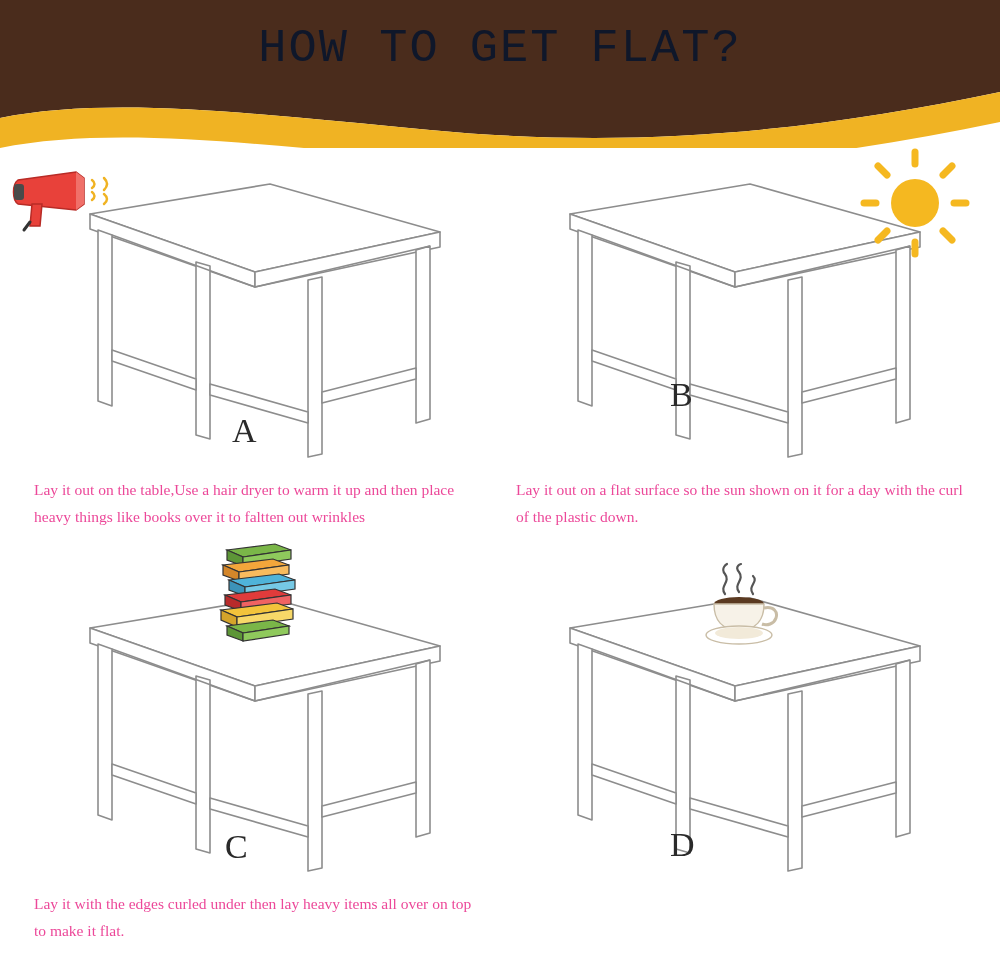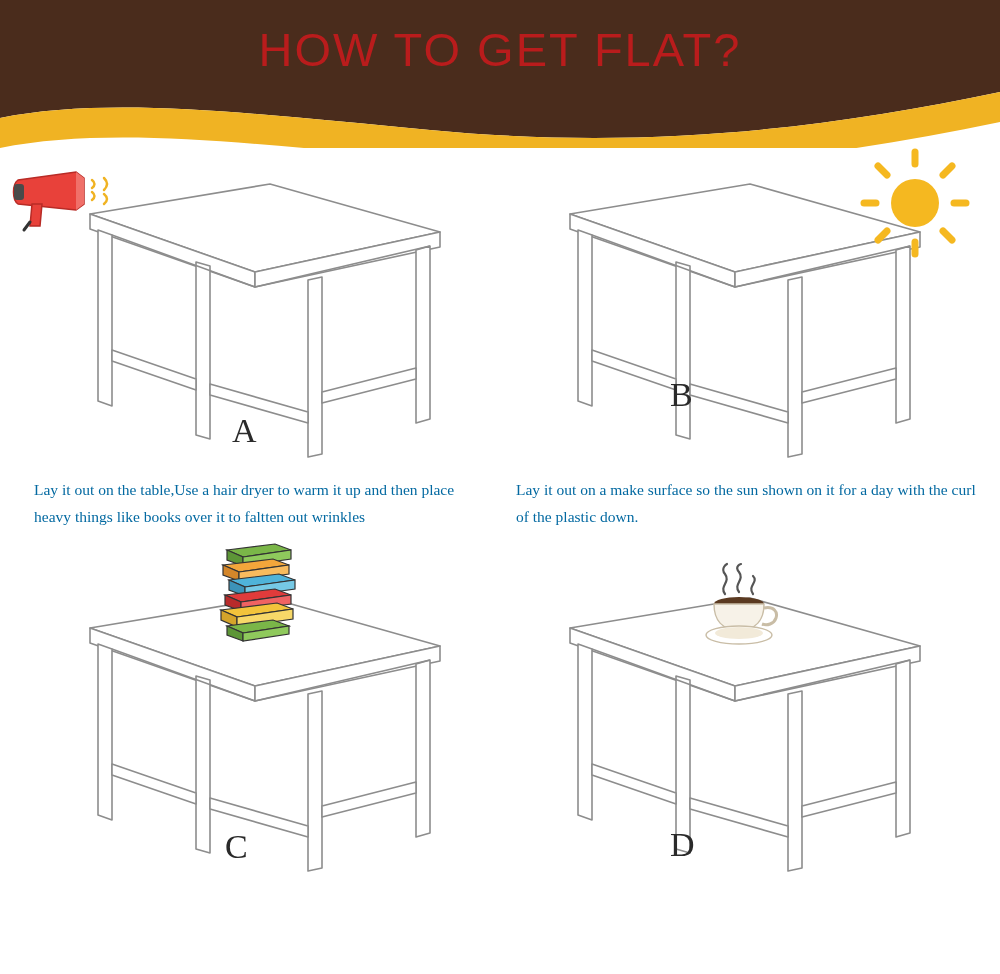--- a/index.html
+++ b/index.html
@@ -23,22 +23,22 @@
     height: 148px;
     overflow: hidden;
   }
   .header-svg { display: block; }
   .header-title {
     position: absolute;
     top: 22px;
     left: 0;
     width: 1000px;
     text-align: center;
-    color: #b91c1c;
-    font-family: Liberation Sans, sans-serif;
+    color: #0f172a;
+    font-family: Liberation Mono, monospace;
     font-size: 47px;
     letter-spacing: 2px;
     font-weight: normal;
   }
 
   
   .panels {
     position: absolute;
     top: 150px;
     left: 0;
@@ -74,21 +74,21 @@
   .letter-d { left: 170px; top: 258px; }
 
   .caption {
     position: absolute;
     top: 322px;
     left: 14px;
     width: 452px;
     font-family: "Liberation Serif", serif;
     font-size: 15.5px;
     line-height: 1.75;
-    color: #0369a1;
+    color: #ec4899;
   }
   .panel-b .caption, .panel-d .caption { left: 16px; width: 460px; }
 </style>
 </head>
 <body>
 
 <div class="header">
   <svg class="header-svg" width="1000" height="150" viewBox="0 0 1000 150" xmlns="http://www.w3.org/2000/svg">
 
     <path d="M0,0 H1000 V92 C820,130 640,150 430,130 C250,113 110,96 0,118 Z" fill="#4a2c1c"></path>
@@ -175,21 +175,21 @@
             <line x1="106" y1="55" x2="94" y2="55"></line>
             <line x1="27" y1="27" x2="18" y2="18"></line>
             <line x1="92" y1="92" x2="83" y2="83"></line>
             <line x1="27" y1="83" x2="18" y2="92"></line>
             <line x1="92" y1="18" x2="83" y2="27"></line>
           </g>
         </g>
       </svg>
       <div class="panel-letter letter-b">B</div>
     </div>
-    <div class="caption">Lay it out on a make surface so the sun shown on it for a day with the curl of the plastic down.</div>
+    <div class="caption">Lay it out on a flat surface so the sun shown on it for a day with the curl of the plastic down.</div>
   </div>
 
   <div class="panel panel-c">
     <div class="art">
       <svg width="476" height="320" viewBox="0 0 476 320" xmlns="http://www.w3.org/2000/svg">
         <g fill="none" stroke="#8d8d8d" stroke-width="1.6" stroke-linejoin="round">
           <polygon points="70,60 250,30 420,78 235,118" fill="#ffffff"></polygon>
           <polygon points="70,60 235,118 235,133 70,75" fill="#ffffff"></polygon>
           <polygon points="235,118 420,78 420,93 235,133" fill="#ffffff"></polygon>
           <polygon points="78,76 92,81 92,252 78,247" fill="#ffffff"></polygon>
@@ -226,20 +226,21 @@
           <path d="M16,78 L32,85 L32,95 L16,88 Z" fill="#d4a42a"></path>
           <path d="M32,85 L88,77 L88,87 L32,95 Z" fill="#f7d868"></path>
 
           <path d="M22,94 L68,88 L84,94 L38,101 Z" fill="#7ab648"></path>
           <path d="M22,94 L38,101 L38,109 L22,103 Z" fill="#5d9637"></path>
           <path d="M38,101 L84,94 L84,102 L38,109 Z" fill="#8fc95c"></path>
         </g>
       </svg>
       <div class="panel-letter letter-c">C</div>
     </div>
+    <div class="caption">Lay it with the edges curled under then lay heavy items all over on top to make it flat.</div>
   </div>
 
   <div class="panel panel-d">
     <div class="art">
       <svg width="476" height="320" viewBox="0 0 476 320" xmlns="http://www.w3.org/2000/svg">
         <g fill="none" stroke="#8d8d8d" stroke-width="1.6" stroke-linejoin="round">
           <polygon points="70,60 250,30 420,78 235,118" fill="#ffffff"></polygon>
           <polygon points="70,60 235,118 235,133 70,75" fill="#ffffff"></polygon>
           <polygon points="235,118 420,78 420,93 235,133" fill="#ffffff"></polygon>
           <polygon points="78,76 92,81 92,252 78,247" fill="#ffffff"></polygon>

